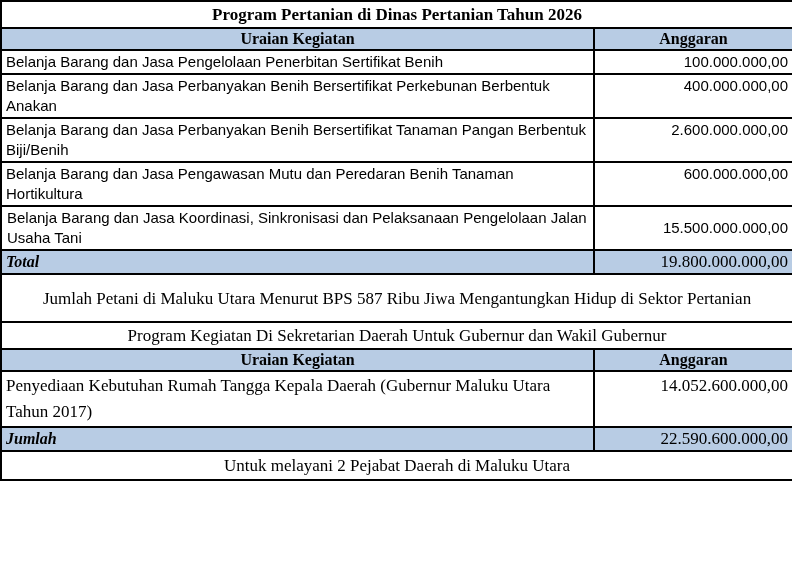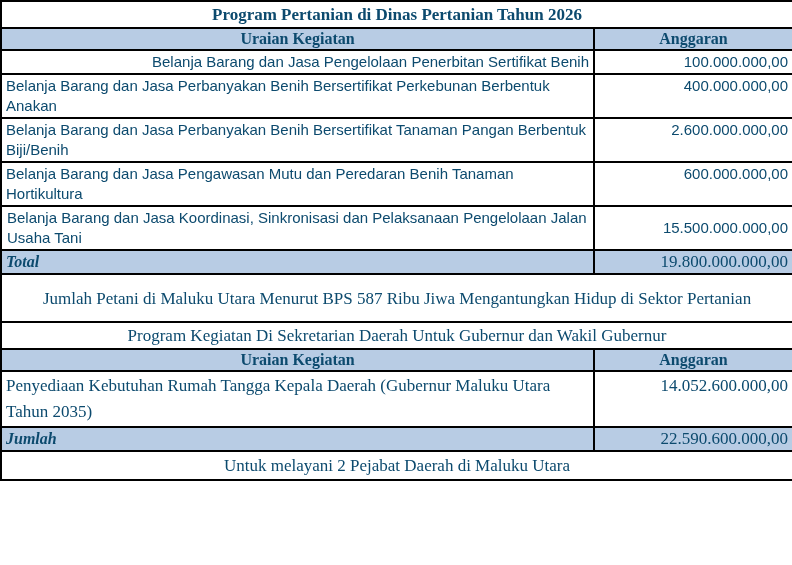--- a/index.html
+++ b/index.html
@@ -2,21 +2,21 @@
 <html style="--accent: #b8cce4;"><head>
 <meta charset="utf-8">
 <style>
   html, body { margin: 0; padding: 0; background: #ffffff; }
   .page {
     width: 792px;
     height: 565px;
     box-sizing: border-box;
     background: #ffffff;
     font-family: "Liberation Serif", serif;
-    color: #0c4a6e;
+    color: #000000;
     overflow: hidden;
   }
   table.budget {
     width: 792px;
     border-collapse: collapse;
     table-layout: fixed;
   }
   table.budget td {
     border: 2px solid #000;
     box-sizing: border-box;
@@ -74,21 +74,21 @@
   td.t1-label.no-indent { padding-left: 5px; border-radius: 16px; }
   td.t1-amt {
     font-family: "Liberation Sans", sans-serif;
     font-size: 15px;
     line-height: 20px;
     text-align: right;
     padding-right: 4px;
     vertical-align: top;
   }
   td.t1-amt.vmid { vertical-align: middle; }
-  tr.r-short td { height: 23px; text-align: right; }
+  tr.r-short td { height: 23px; }
   tr.r-tall td { height: 40px; }
 
   
   td.note-cell {
     text-align: center;
     font-size: 17px;
     line-height: 25px;
     vertical-align: middle;
     padding: 2px 10px;
   }
@@ -163,21 +163,21 @@
 
     <tr>
       <td class="title-cell" colspan="2">Program Kegiatan Di Sekretarian Daerah Untuk Gubernur dan Wakil Gubernur</td>
     </tr>
     <tr>
       <td class="hdr">Uraian Kegiatan</td>
       <td class="hdr">Anggaran</td>
     </tr>
 
     <tr class="r2-tall">
-      <td class="t2-label">Penyediaan Kebutuhan Rumah Tangga Kepala Daerah (Gubernur Maluku Utara Tahun 2035)</td>
+      <td class="t2-label">Penyediaan Kebutuhan Rumah Tangga Kepala Daerah (Gubernur Maluku Utara Tahun 2017)</td>
       <td class="t2-amt">14.052.600.000,00</td>
     </tr>
 
     <tr>
       <td class="total-label">Jumlah</td>
       <td class="total-amt bold">22.590.600.000,00</td>
     </tr>
 
     <tr class="note2">
       <td class="note-cell" colspan="2">Untuk melayani 2 Pejabat Daerah di Maluku Utara</td>

